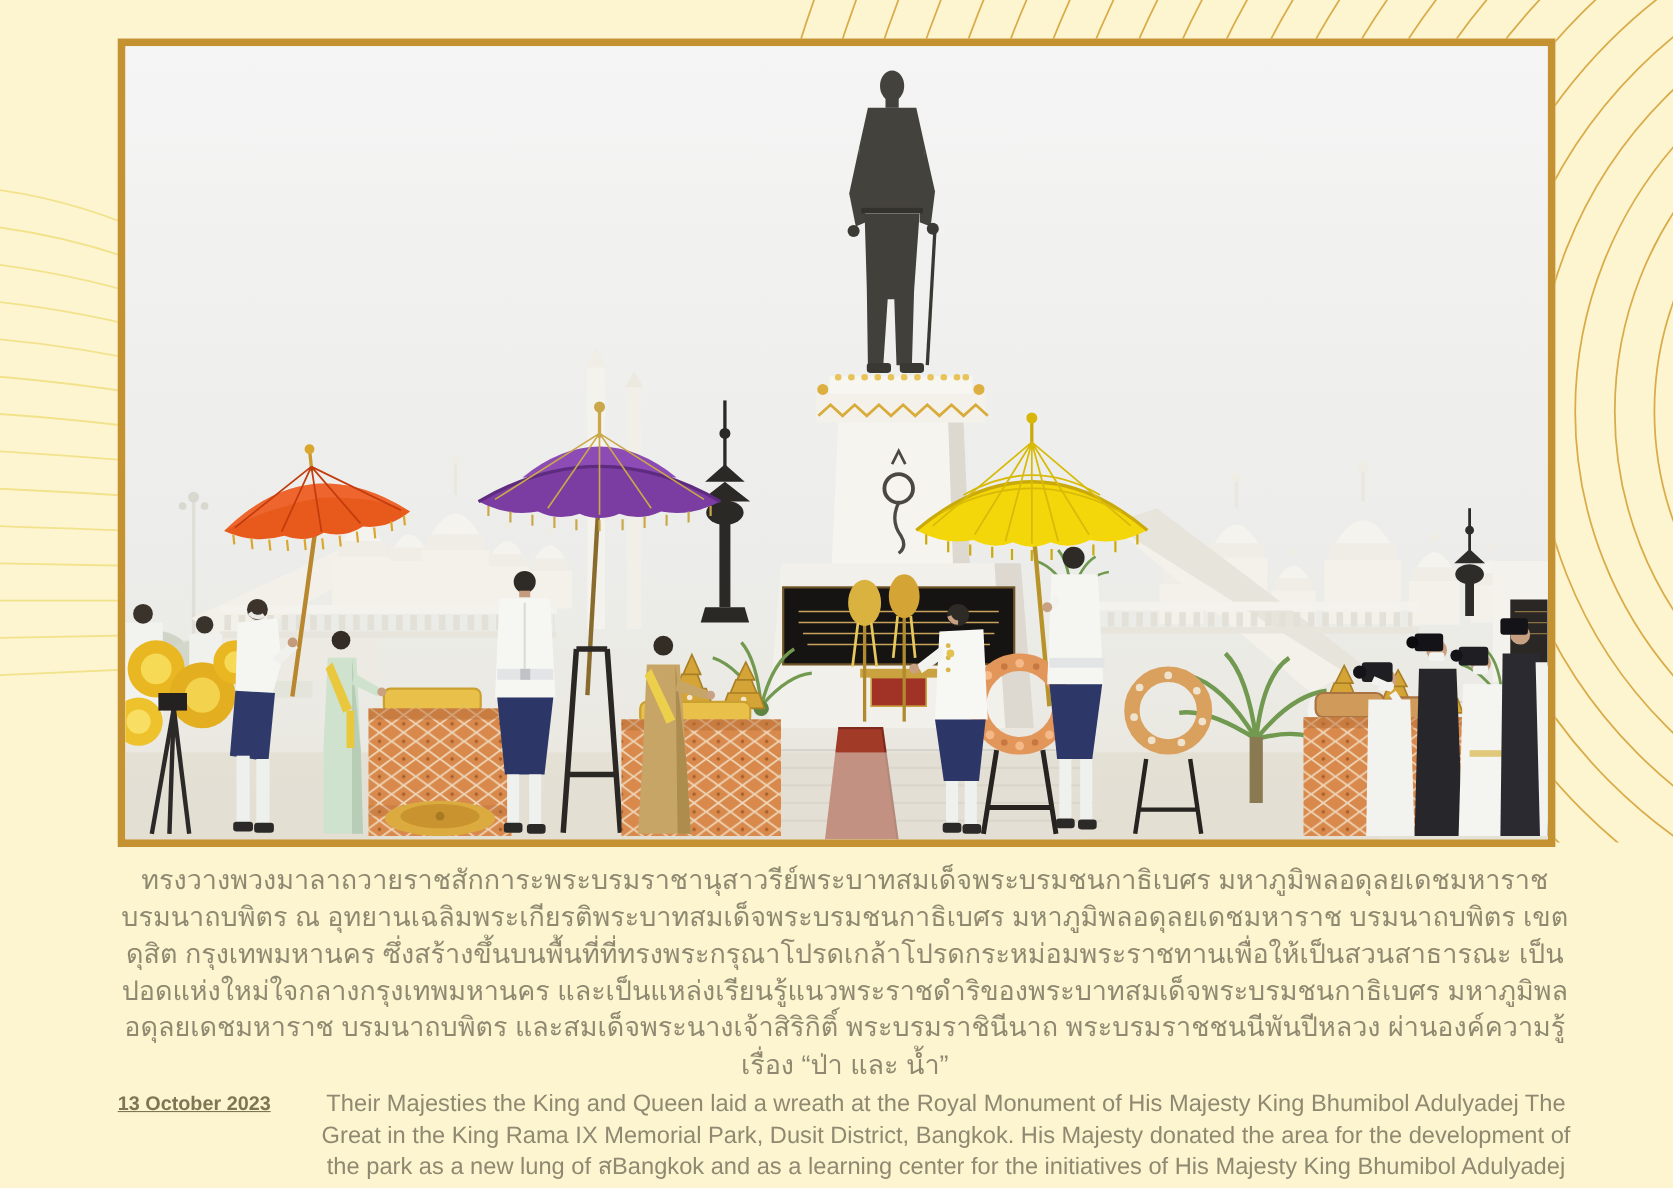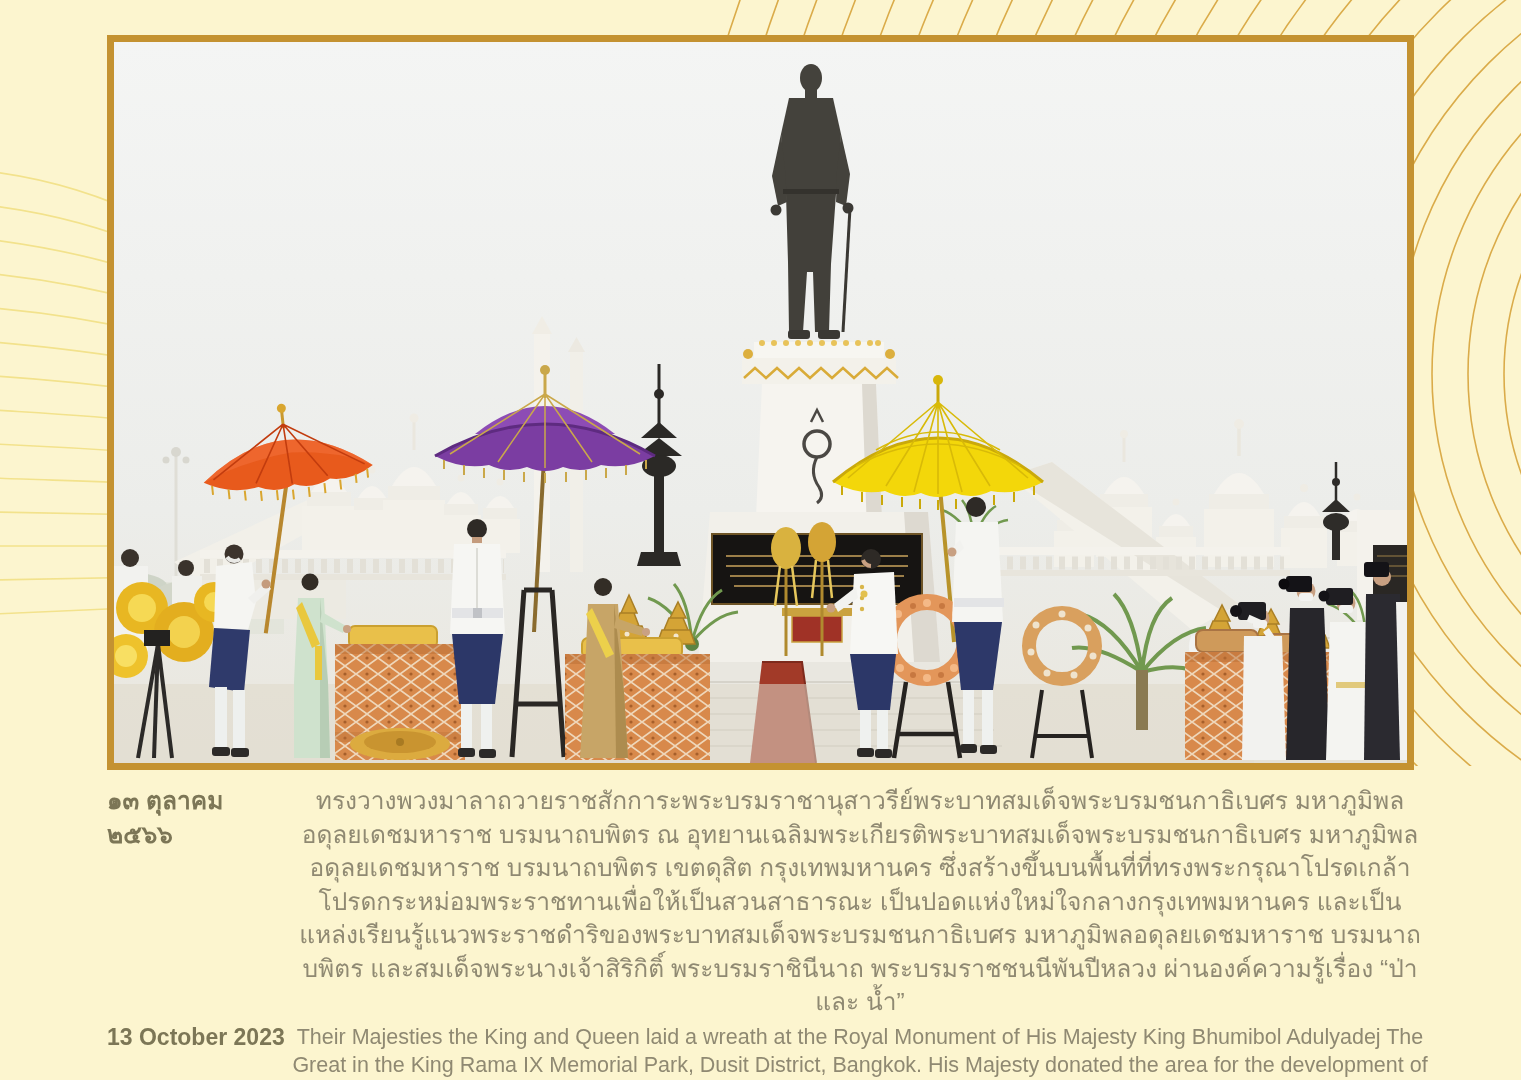--- a/index.html
+++ b/index.html
@@ -14,21 +14,21 @@
   .photo-frame{
     position:absolute;left:107px;top:35px;width:1307px;height:735px;
     box-sizing:border-box;border:7px solid #C49231;background:#fff;margin:0;
   }
   .photo-frame svg{display:block;}
   .captions{position:absolute;left:107px;top:784px;width:1322px;}
   .cap-row{display:flex;align-items:flex-start;}
   .cap-row + .cap-row{margin-top:4px;}
   .cap-date{flex:0 0 184px;color:#7C7656;font-weight:bold;}
   .cap-date.th{font-size:24.5px;line-height:33.5px;}
-  .cap-date.en{font-size:23px;line-height:28.5px;}
+  .cap-date.en{font-size:18px;line-height:28.5px;text-decoration:underline;}
   .cap-text{flex:1;margin:0;color:#8F8972;text-align:center;}
   .cap-text.th{font-size:24.5px;line-height:33.5px;}
   .cap-text.en{font-size:21.5px;line-height:28.5px;}
 </style>
 </head>
 <body>
 
 <div class="page">
 
   <svg class="deco tr" width="1521" height="1080" viewBox="0 0 1521 1080">
@@ -576,21 +576,20 @@
       <g>
         <ellipse cx="286" cy="702" rx="50" ry="16" fill="#dcab3f"></ellipse>
         <ellipse cx="286" cy="700" rx="36" ry="11" fill="#c99430"></ellipse>
         <circle cx="286" cy="700" r="4" fill="#a87a22"></circle>
       </g>
     </svg>
   </figure>
 
   <section class="captions">
     <div class="cap-row">
-      <div class="cap-date th">๑๓ ตุลาคม ๒๕๖๖</div>
       <p class="cap-text th" lang="th">ทรงวางพวงมาลาถวายราชสักการะพระบรมราชานุสาวรีย์พระบาทสมเด็จพระบรมชนกาธิเบศร มหาภูมิพลอดุลยเดชมหาราช บรมนาถบพิตร ณ อุทยานเฉลิมพระเกียรติพระบาทสมเด็จพระบรมชนกาธิเบศร มหาภูมิพลอดุลยเดชมหาราช บรมนาถบพิตร เขตดุสิต กรุงเทพมหานคร ซึ่งสร้างขึ้นบนพื้นที่ที่ทรงพระกรุณาโปรดเกล้าโปรดกระหม่อมพระราชทานเพื่อให้เป็นสวนสาธารณะ เป็นปอดแห่งใหม่ใจกลางกรุงเทพมหานคร และเป็นแหล่งเรียนรู้แนวพระราชดำริของพระบาทสมเด็จพระบรมชนกาธิเบศร มหาภูมิพลอดุลยเดชมหาราช บรมนาถบพิตร และสมเด็จพระนางเจ้าสิริกิติ์ พระบรมราชินีนาถ พระบรมราชชนนีพันปีหลวง ผ่านองค์ความรู้เรื่อง “ป่า และ น้ำ”</p>
     </div>
     <div class="cap-row">
       <div class="cap-date en">13 October 2023</div>
       <p class="cap-text en" lang="en">Their Majesties the King and Queen laid a wreath at the Royal Monument of His Majesty King Bhumibol Adulyadej The Great in the King Rama IX Memorial Park, Dusit District, Bangkok. His Majesty donated the area for the development of the park as a new lung of สBangkok and as a learning center for the initiatives of His Majesty King Bhumibol Adulyadej The Great and Her Majesty Queen Sirikit The Queen Mother, imparting deeper knowledge about “forests and water”.</p>
     </div>
   </section>
 
 </div>
 

